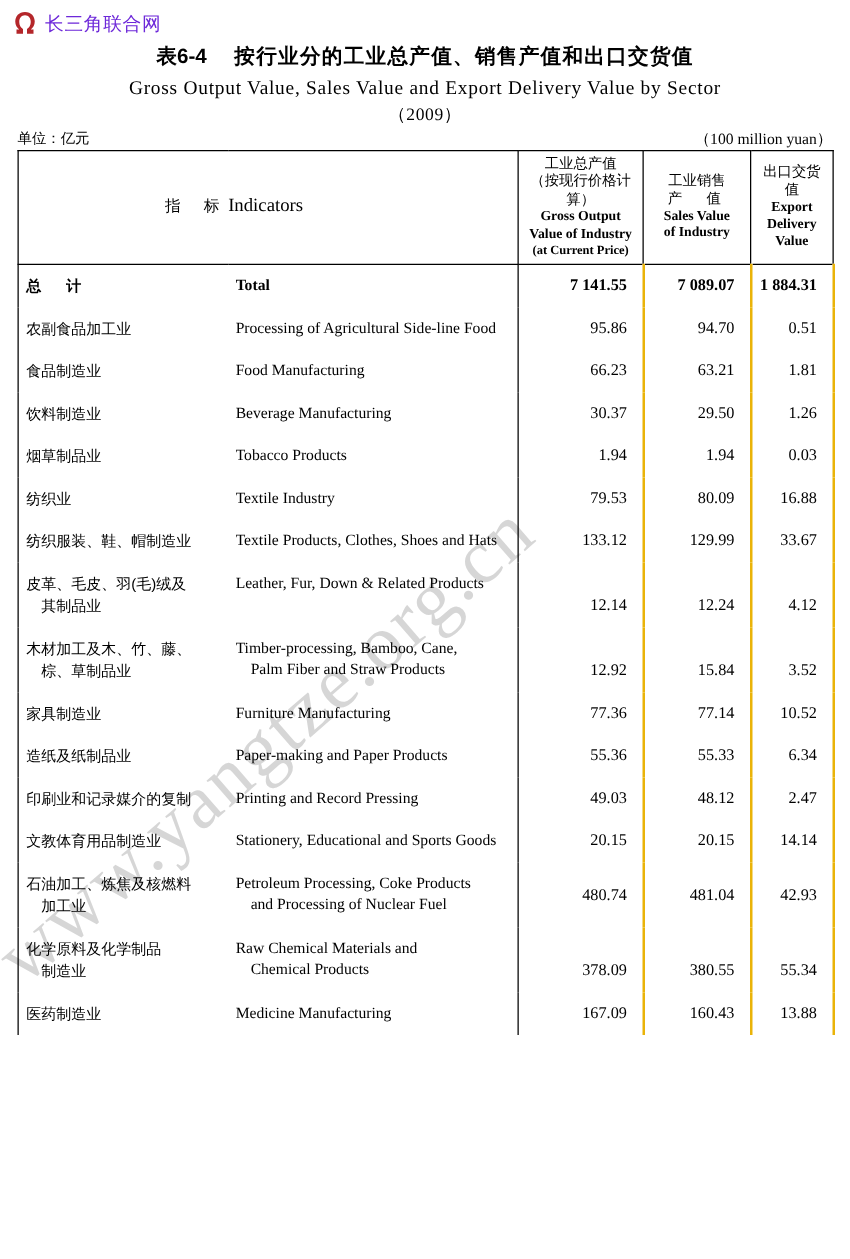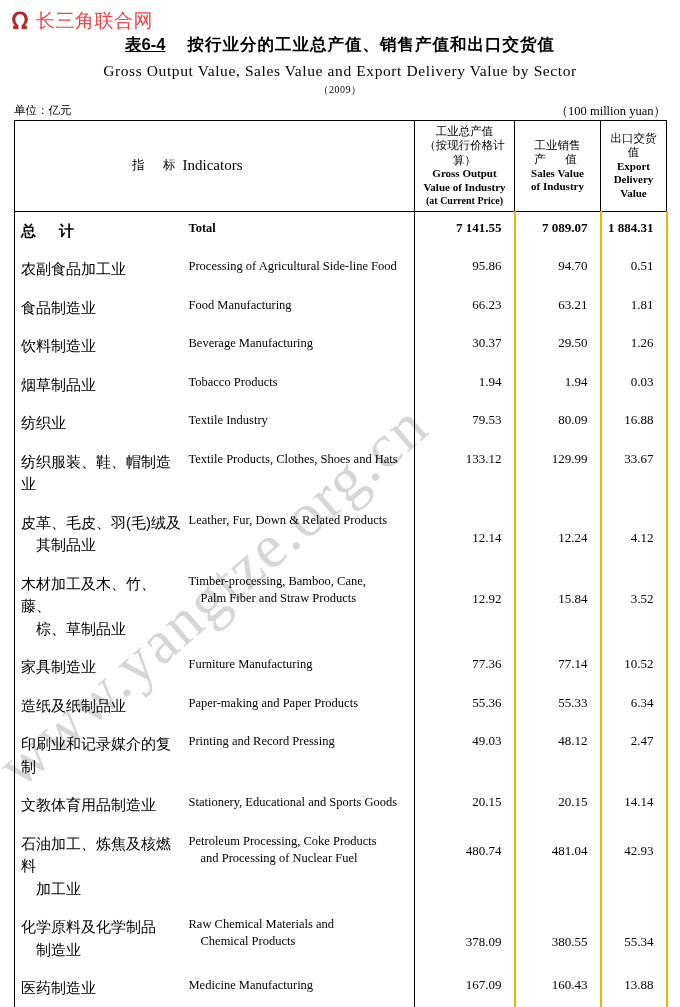--- a/index.html
+++ b/index.html
@@ -50,51 +50,51 @@
     gap: 6px;
     z-index: 10;
   }
   .logo-mark {
     width: 20px;
     height: 22px;
     position: relative;
   }
   .site-name {
     font-family: "Liberation Sans", sans-serif;
-    font-size: 19px;
-    color: #ef4444;
+    font-size: 15px;
+    color: #6d28d9;
     letter-spacing: 0.5px;
   }
 
   
   .title-block {
     position: absolute;
     left: 0;
     top: 34px;
     width: 680px;
     text-align: center;
     z-index: 6;
   }
   .title-cn {
     font-family: "Liberation Sans", sans-serif;
     font-weight: bold;
     font-size: 16.5px;
     letter-spacing: 1px;
     margin-bottom: 6px;
   }
-  .title-cn .tbl-no { letter-spacing: 0px; margin-right: 22px; text-decoration: underline; }
+  .title-cn .tbl-no { letter-spacing: 0px; margin-right: 22px; }
   .title-en {
     font-family: "Liberation Serif", serif;
     font-size: 15.5px;
     letter-spacing: 0.6px;
     margin-bottom: 3px;
   }
   .title-year {
     font-family: "Liberation Serif", serif;
-    font-size: 10px;
+    font-size: 14px;
     letter-spacing: 0.5px;
   }
 
   
   .units-row {
     position: absolute;
     left: 14px;
     top: 103px;
     width: 652px;
     z-index: 6;
@@ -183,21 +183,21 @@
 
   table.data tbody td {
     border-left: 1px solid #000;
     border-right: 1px solid #000;
     padding: 0;
     vertical-align: top;
   }
   table.data tbody tr td.cell-cn {
     border-right: none;
     font-family: "Liberation Sans", sans-serif;
-    font-size: 15px;
+    font-size: 12px;
     padding: 8px 0 8px 6px;
     line-height: 1.5;
   }
   table.data tbody tr td.cell-en {
     border-left: none;
     border-right: none;
     font-family: "Liberation Serif", serif;
     font-size: 12.5px;
     padding: 8px 4px 8px 6px;
     line-height: 1.35;

